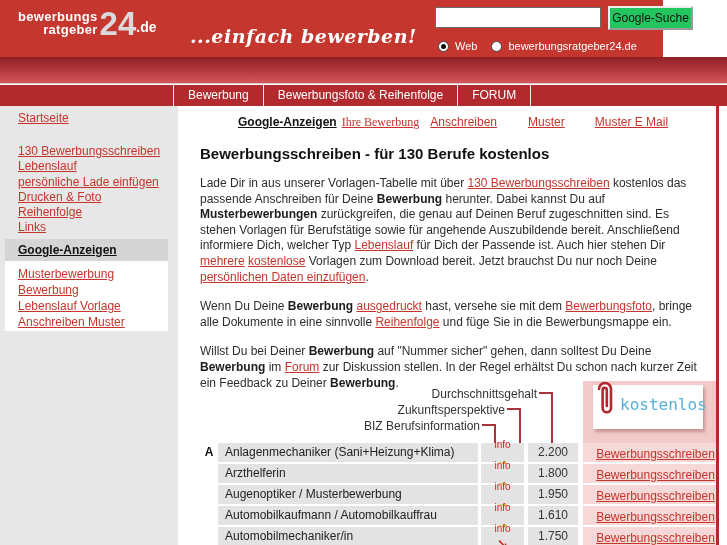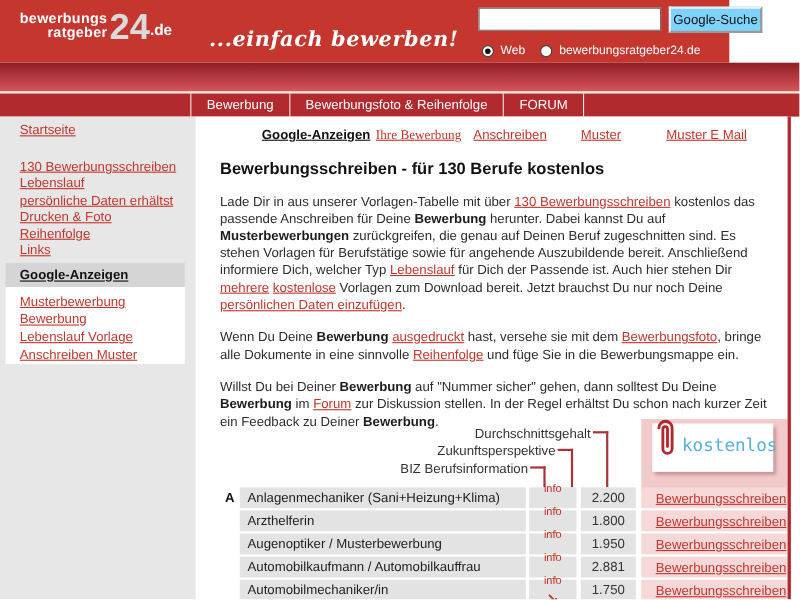--- a/index.html
+++ b/index.html
@@ -9,21 +9,21 @@
     font-family:"Liberation Sans", sans-serif; background:#fff;
   }
   
   .header { position:absolute; left:0; top:0; width:663px; height:57px; background:#c5362f; }
   .logo { position:absolute; left:18px; top:10px; display:flex; align-items:flex-end; cursor:pointer; }
   .logo-lines { display:flex; flex-direction:column; align-items:flex-end; color:#fff; font-weight:bold; font-size:13px; line-height:13px; letter-spacing:.3px; }
   .logo-24 { font-size:33px; line-height:25px; font-weight:bold; color:#dadada; margin-left:2px; }
   .logo-de { font-size:14px; font-weight:bold; color:#ffffff; line-height:17px; }
   .tagline { position:absolute; left:190px; top:25px; color:#fff; font-family:"DejaVu Serif", serif; font-style:italic; font-weight:bold; font-size:19px; letter-spacing:.5px; }
   .search-input { position:absolute; left:435px; top:7px; width:166px; height:21px; border:1px solid #6b6b6b; background:#fff; padding:0 4px; font-size:12px; }
-  .search-btn { position:absolute; left:608px; top:6px; width:85px; height:24px; background:#7dd3fc; border:2px outset #eee; font-size:12px; color:#111; font-family:"Liberation Sans",sans-serif; cursor:pointer; }
+  .search-btn { position:absolute; left:608px; top:6px; width:85px; height:24px; background:#22c55e; border:2px outset #eee; font-size:12px; color:#111; font-family:"Liberation Sans",sans-serif; cursor:pointer; }
   .radio-row { position:absolute; left:438px; top:40px; display:flex; align-items:center; color:#fff; font-size:11px; }
   .radio { width:11px; height:11px; border-radius:50%; background:#fff; border:1px solid #444; display:inline-block; position:relative; margin-right:6px; cursor:pointer; }
   .radio.sel::after { content:""; position:absolute; left:2px; top:2px; width:5px; height:5px; border-radius:50%; background:#111; }
   .radio-lbl { margin-right:14px; }
   
   .gradient-band { position:absolute; left:0; top:57px; width:727px; height:27px; background:linear-gradient(180deg,#8e2026 0%,#c8484d 80%,#d3585c 100%); border-bottom:1px solid #e0c9c2; }
   .nav { position:absolute; left:0; top:85px; width:727px; height:21px; background:#b2292e; display:flex; align-items:stretch; padding-left:173px; }
   .nav-tab { color:#fff; font-size:12px; line-height:20px; padding:0 14px; border-right:1px solid #ececec; cursor:pointer; white-space:nowrap; }
   .nav-tab:first-child { border-left:1px solid #ececec; }
   
@@ -32,21 +32,21 @@
   .side-home { margin-bottom:18px; }
   .ads-strip { position:absolute; left:5px; top:133px; width:163px; height:22px; background:#d5d5d5; font-weight:bold; color:#111; text-decoration:underline; font-size:12px; line-height:22px; padding-left:13px; }
   .ads-box { position:absolute; left:5px; top:155px; width:163px; height:70px; background:#fff; padding:5px 0 0 13px; }
   .ads-box .side-link { margin-left:0; line-height:16px; }
   
   .main { position:absolute; left:178px; top:106px; width:538px; height:439px; background:#fff; }
   .adrow { margin:9px 0 0 60px; font-size:12px; display:flex; align-items:baseline; white-space:nowrap; }
   .adrow-label { font-weight:bold; color:#111; text-decoration:underline; }
   .rlink { color:#c5352c; text-decoration:underline; cursor:pointer; }
   .adrow .rlink:nth-of-type(1){ margin-left:5px;font-family:Liberation Serif, serif; } .adrow .rlink:nth-of-type(2){ margin-left:11px; }
-  .adrow .rlink:nth-of-type(3){ margin-left:31px; } .adrow .rlink:nth-of-type(4){ margin-left:41px; }
+  .adrow .rlink:nth-of-type(3){ margin-left:31px; } .adrow .rlink:nth-of-type(4){ margin-left:30px; }
   .title { margin:15px 0 0 22px; font-size:15px; font-weight:bold; color:#111; }
   .para { margin:14px 12px 0 22px; font-size:12px; line-height:15.6px; color:#2d2d2d; }
   .para b { color:#1c1c1c; }
   
   .table-section { position:absolute; left:0; top:269px; width:538px; height:170px; }
   .promo { position:absolute; left:405px; top:6px; width:133px; height:66px; background:#f2caca; }
   .promo-card { position:absolute; left:415px; top:10px; width:110px; height:44px; background:#fff; box-shadow:2px 3px 3px rgba(150,80,80,.45); }
   .paperclip { position:absolute; left:416px; top:1px; width:22px; height:46px; }
   .kostenlos { position:absolute; left:442px; top:20px; font-family:"DejaVu Sans Mono", monospace; font-size:16px; color:#55b1da; }
   .legend-label { position:absolute; font-size:12px; color:#333; white-space:nowrap; }
@@ -100,21 +100,21 @@
   <div class="nav">
     <span class="nav-tab">Bewerbung</span>
     <span class="nav-tab">Bewerbungsfoto &amp; Reihenfolge</span>
     <span class="nav-tab">FORUM</span>
   </div>
 
   <div class="sidebar">
     <a class="side-link side-home">Startseite</a>
     <a class="side-link">130 Bewerbungsschreiben</a>
     <a class="side-link">Lebenslauf</a>
-    <a class="side-link">persönliche Daten erhältst</a>
+    <a class="side-link">persönliche Lade einfügen</a>
     <a class="side-link">Drucken &amp; Foto</a>
     <a class="side-link">Reihenfolge</a>
     <a class="side-link">Links</a>
     <div class="ads-strip">Google-Anzeigen</div>
     <div class="ads-box">
       <a class="side-link">Musterbewerbung</a>
       <a class="side-link">Bewerbung</a>
       <a class="side-link">Lebenslauf Vorlage</a>
       <a class="side-link">Anschreiben Muster</a>
     </div>
@@ -193,21 +193,21 @@
     </span>
   </div>
 
   <div class="trow">
     <span class="tletter"></span>
     <span class="tcell tprof">Automobilkaufmann / Automobilkauffrau</span>
     <span class="tcell tinfo">
       <a class="info-link">info</a>
       <span class="trend trend-right">→</span>
     </span>
-    <span class="tcell tsal">2.881</span>
+    <span class="tcell tsal">1.610</span>
     <span class="tlink">
       <a class="rlink">Bewerbungsschreiben</a>
     </span>
   </div>
 
   <div class="trow">
     <span class="tletter"></span>
     <span class="tcell tprof">Automobilmechaniker/in</span>
     <span class="tcell tinfo">
       <a class="info-link">info</a>

